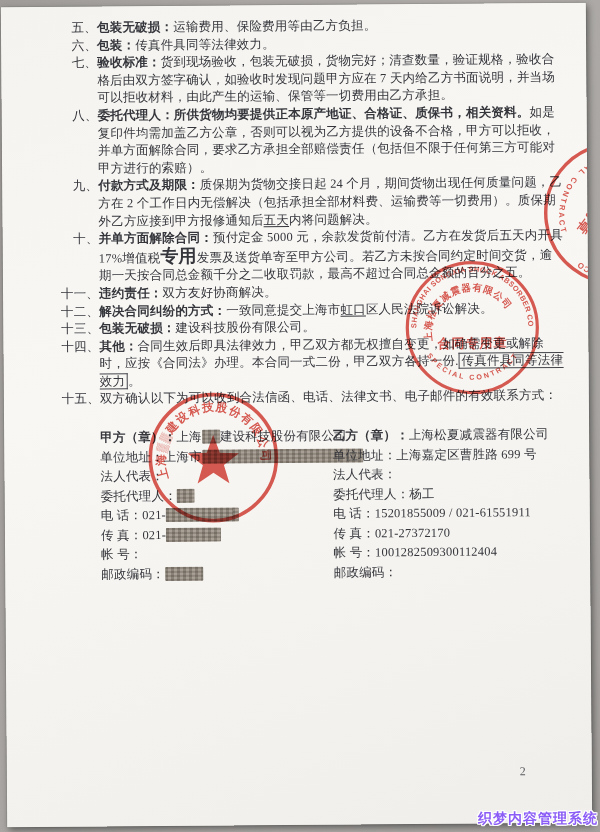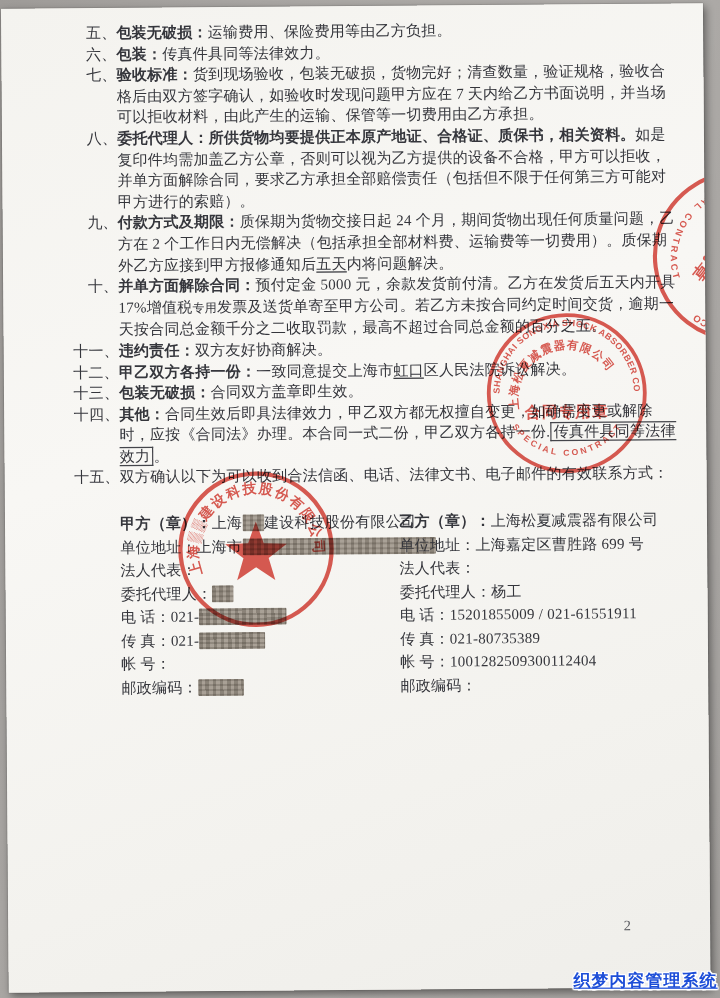--- a/index.html
+++ b/index.html
@@ -19,40 +19,39 @@
     position:absolute;left:0;top:0;right:0;
     padding:13px 24px 0 50px;
     color:#35363c;font-size:12.5px;line-height:17.6px;
     letter-spacing:.2px;
   }
   .clause{display:flex;}
   .num{flex:0 0 46px;text-align:right;white-space:nowrap;}
   .cbody{flex:1;min-width:0;}
   .b{font-weight:bold;}
   .u{text-decoration:underline;text-underline-offset:2px;}
-  .big{font-weight:normal;font-size:10px;}
+  .big{font-weight:bold;font-size:18px;}
   .box{border:1px solid #44454b;padding:0 2px;}
   .redact{
     color:transparent;
     background:repeating-linear-gradient(0deg,#b9b4ae 0 2px,#d8d4cf 2px 4px),
                repeating-linear-gradient(90deg,#aaa49d 0 3px,#cfcac4 3px 6px);
     background-blend-mode:multiply;border-radius:1px;
   }
   .parties{display:flex;margin-top:20px;padding-left:46px;}
   .pcol{width:50%;}
   .prow{min-height:19.5px;line-height:19.5px;white-space:nowrap;}
   .plbl{white-space:pre;}
   .pagenum{position:absolute;right:66px;bottom:44px;color:#5a5b60;font-size:12px;}
   .seal{position:absolute;mix-blend-mode:multiply;opacity:.88;pointer-events:none;}
   .seal svg text{fill:#d8453c;}
   .watermark{
     position:absolute;right:2px;bottom:6px;text-align:center;z-index:9;
-    font-family:"DejaVu Sans",sans-serif;font-weight:bold;color:#1d4ed8;line-height:15px;
+    font-family:"DejaVu Sans",sans-serif;font-weight:bold;color:#8b5cf6;line-height:15px;
     text-shadow:-1px 0 0 #fff,1px 0 0 #fff,0 -1px 0 #fff,0 1px 0 #fff,-1px -1px 0 #fff,1px 1px 0 #fff,1px -1px 0 #fff,-1px 1px 0 #fff;
-    text-decoration:underline;
   }
   .wm1{font-size:14px;letter-spacing:1px;}
   .wm2{font-size:14px;letter-spacing:2px;}
 </style>
 </head>
 <body>
 
 <div class="paper">
   <div class="content">
     <div>
@@ -79,25 +78,25 @@
         <div class="clause">
           <span class="num">十、</span>
           <span class="cbody"><span class="b">并单方面解除合同：</span><span>预付定金 5000 元，余款发货前付清。乙方在发货后五天内开具 17%增值税</span><span class="big">专用</span><span>发票及送货单寄至甲方公司。若乙方未按合同约定时间交货，逾期一天按合同总金额千分之二收取罚款，最高不超过合同总金额的百分之五。</span></span>
         </div>
         <div class="clause">
           <span class="num">十一、</span>
           <span class="cbody"><span class="b">违约责任：</span><span>双方友好协商解决。</span></span>
         </div>
         <div class="clause">
           <span class="num">十二、</span>
-          <span class="cbody"><span class="b">甲乙双方各持一份：</span><span>一致同意提交上海市</span><span class="u">虹口</span><span>区人民法院诉讼解决。</span></span>
+          <span class="cbody"><span class="b">解决合同纠纷的方式：</span><span>一致同意提交上海市</span><span class="u">虹口</span><span>区人民法院诉讼解决。</span></span>
         </div>
         <div class="clause">
           <span class="num">十三、</span>
-          <span class="cbody"><span class="b">包装无破损：</span><span>合同双方盖章即生效。</span></span>
+          <span class="cbody"><span class="b">包装无破损：</span><span>建设科技股份有限公司。</span></span>
         </div>
         <div class="clause">
           <span class="num">十四、</span>
           <span class="cbody"><span class="b">其他：</span><span>合同生效后即具法律效力，甲乙双方都无权擅自变更，如确需变更或解除时，应按《合同法》办理。本合同一式二份，甲乙双方各持一份.</span><span class="box">传真件具同等法律效力</span><span>。</span></span>
         </div>
         <div class="clause">
           <span class="num">十五、</span>
           <span class="cbody"><span>双方确认以下为可以收到合法信函、电话、法律文书、电子邮件的有效联系方式：</span></span>
         </div>
       </div>
@@ -111,21 +110,21 @@
           <div class="prow"><span class="plbl">传 真：</span><span class="pval"><span>021-</span><span class="redact">▒▒▒▒▒▒</span></span></div>
           <div class="prow"><span class="plbl">帐 号：</span><span class="pval"></span></div>
           <div class="prow"><span class="plbl">邮政编码：</span><span class="pval"><span class="redact">200092</span></span></div>
         </div>
       <div class="pcol">
           <div class="prow"><span class="plbl b">乙方（章）：</span><span class="pval"><span>上海松夏减震器有限公司</span></span></div>
           <div class="prow"><span class="plbl">单位地址：</span><span class="pval"><span>上海嘉定区曹胜路 699 号</span></span></div>
           <div class="prow"><span class="plbl">法人代表：</span><span class="pval"></span></div>
           <div class="prow"><span class="plbl">委托代理人：</span><span class="pval"><span>杨工</span></span></div>
           <div class="prow"><span class="plbl">电 话：</span><span class="pval"><span>15201855009 / 021-61551911</span></span></div>
-          <div class="prow"><span class="plbl">传 真：</span><span class="pval"><span>021-80735389</span></span></div>
+          <div class="prow"><span class="plbl">传 真：</span><span class="pval"><span>021-27372170</span></span></div>
           <div class="prow"><span class="plbl">帐 号：</span><span class="pval"><span>1001282509300112404</span></span></div>
           <div class="prow"><span class="plbl">邮政编码：</span><span class="pval"></span></div>
         </div>
     </div>
   </div>
 
   <div class="seal" style="left:141px;top:384px;width:136px;height:136px;">
     <svg viewBox="0 0 136 136" width="136" height="136">
       <defs>
         <path id="pa-arc" d="M 24,90 A 48.5,48.5 0 1 1 112,90" fill="none"></path>

